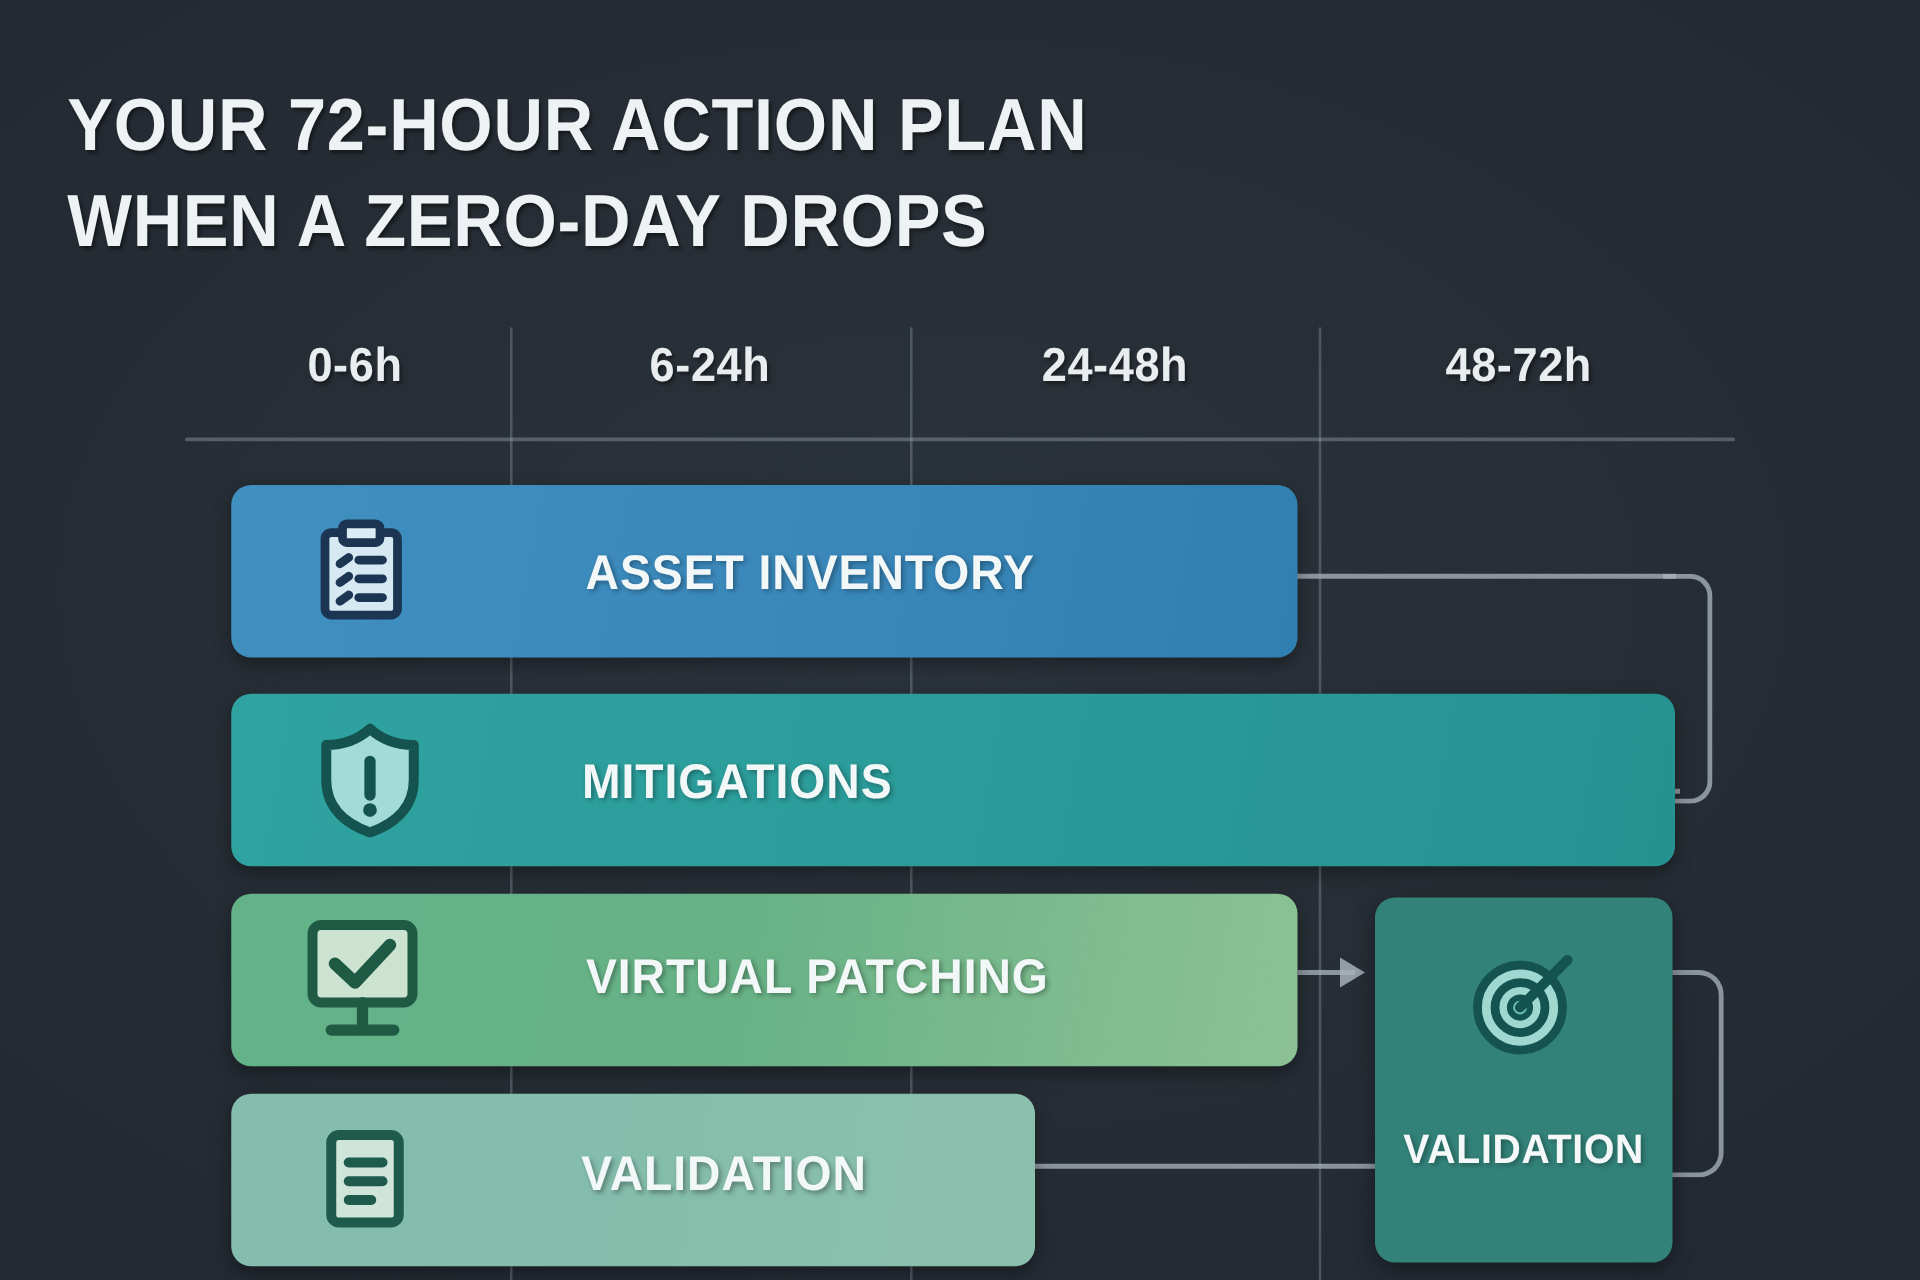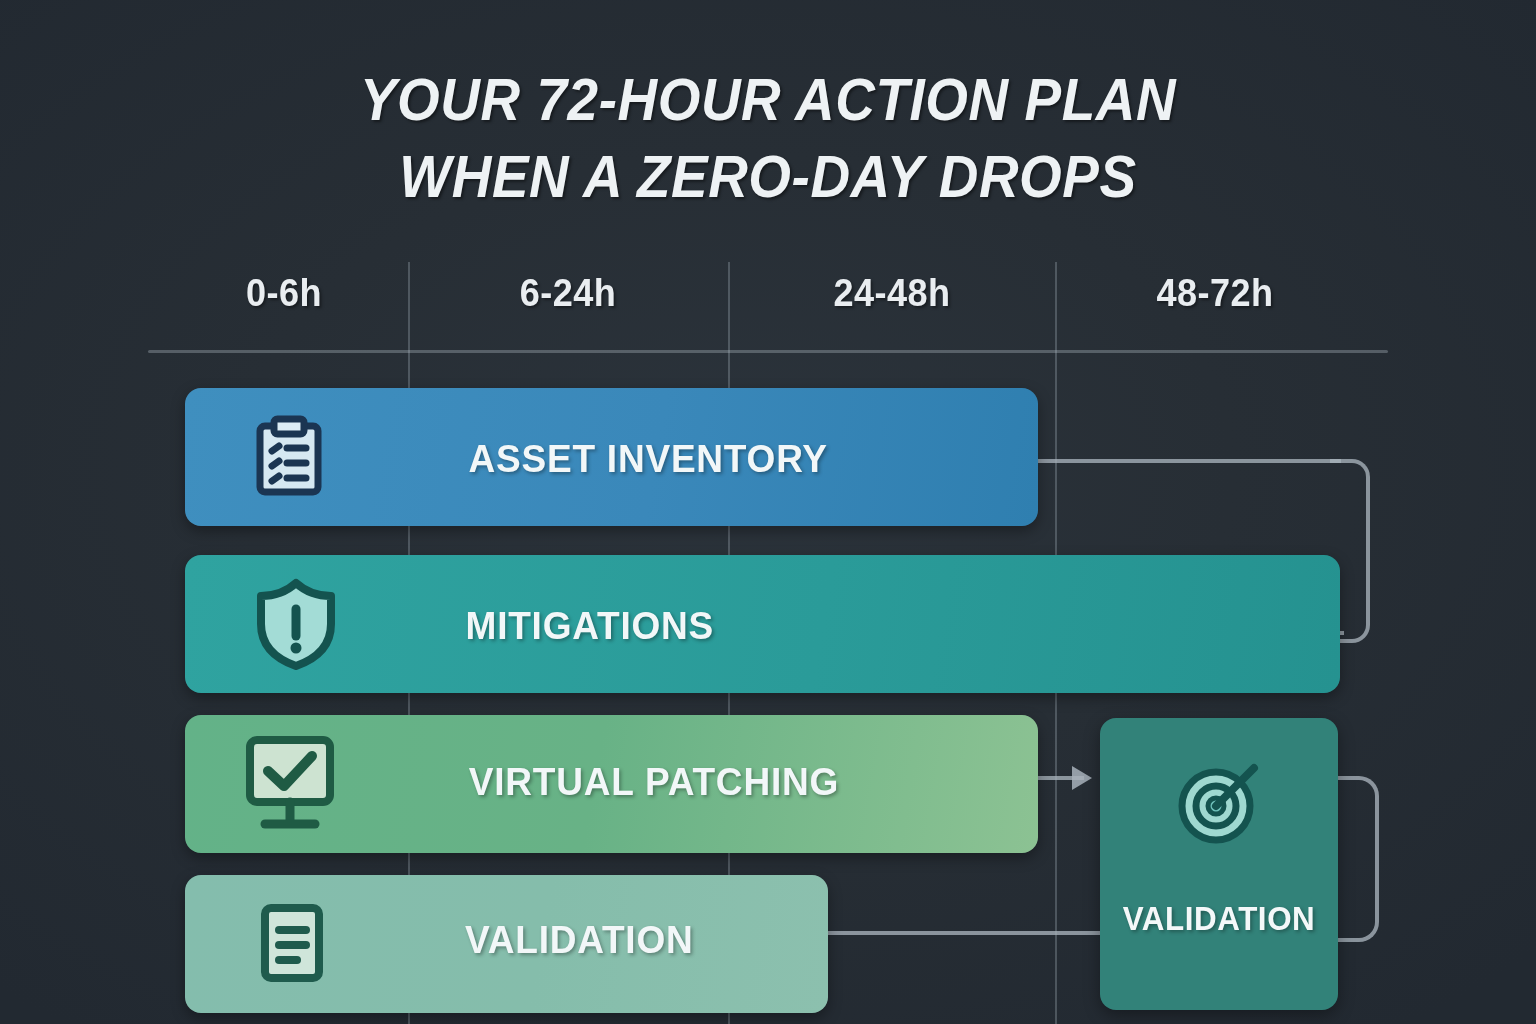--- a/index.html
+++ b/index.html
@@ -17,22 +17,20 @@
     font-family: "Liberation Sans", sans-serif;
     -webkit-font-smoothing: antialiased;
   }
 
   
   #title-block {
     position: absolute;
     left: 0;
     top: 62px;
     width: 1536px;
-    text-align: center;
-    font-style: italic;
   }
   .title-line {
     display: block;
     color: #eef2f4;
     font-family: "Liberation Sans", sans-serif;
     font-weight: 700;
     font-size: 59px;
     letter-spacing: 0.6px;
     line-height: 77px;
     transform: scaleX(0.93);

